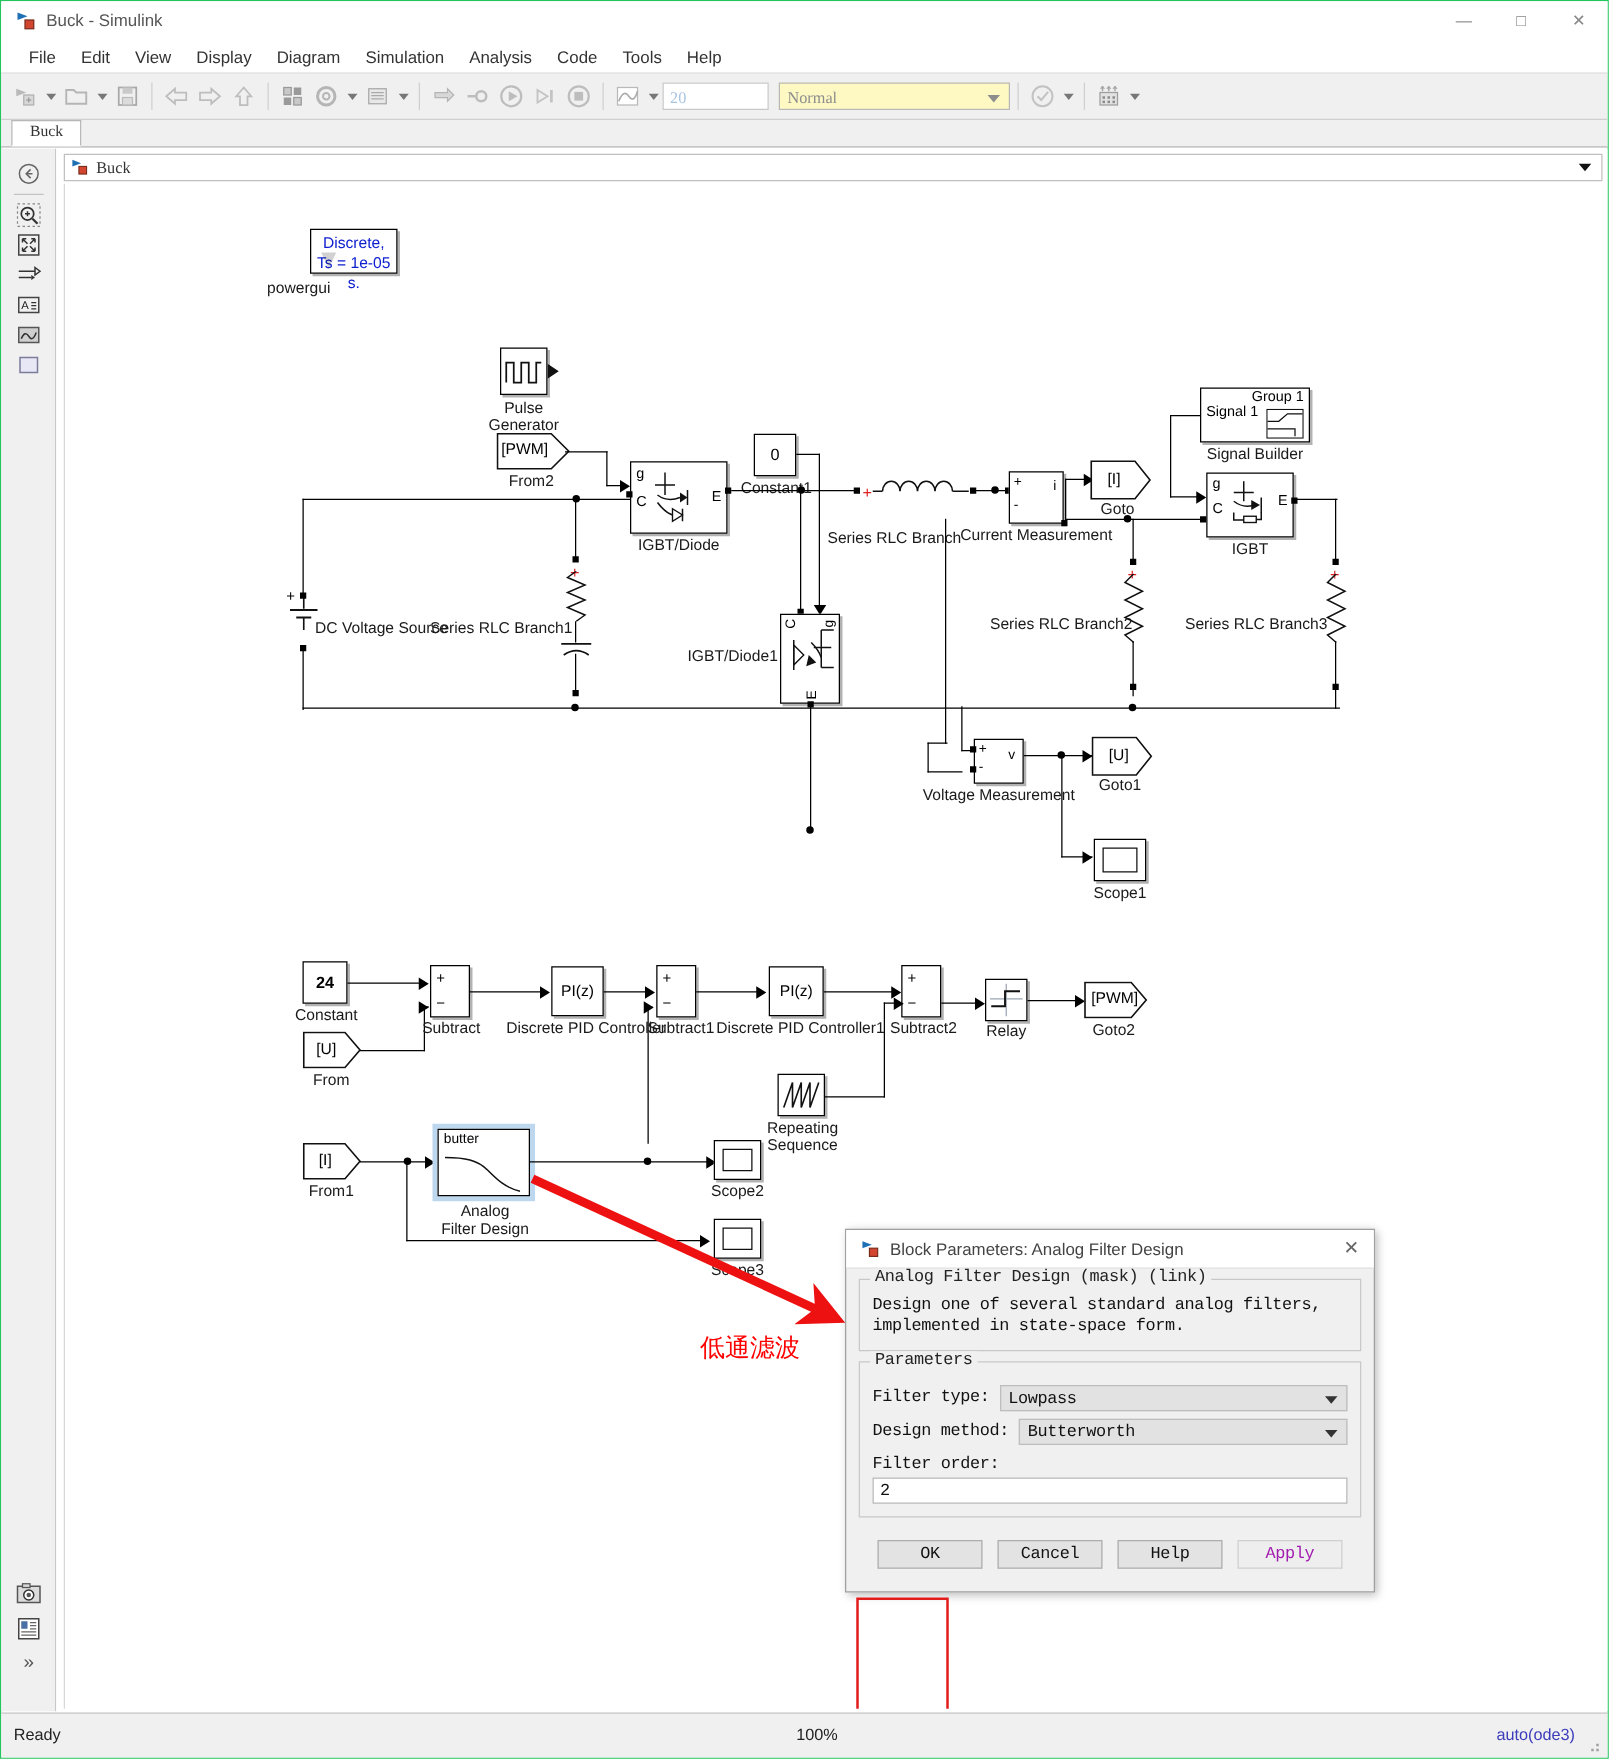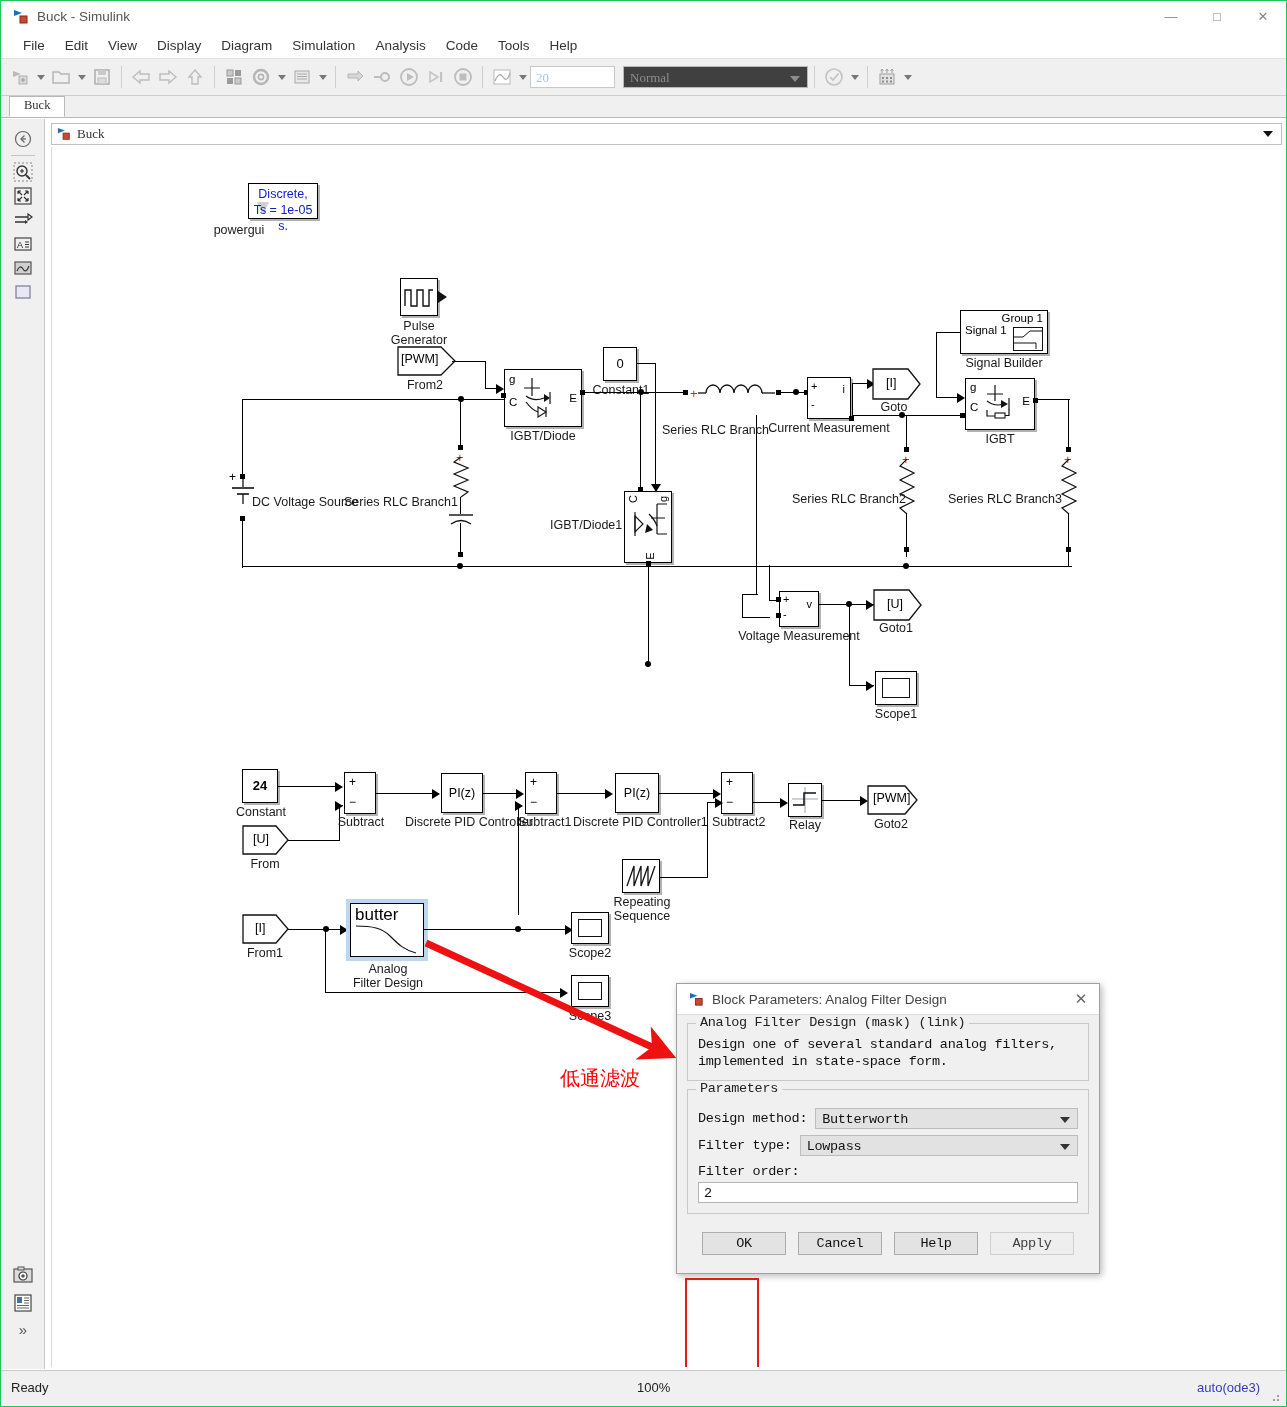--- a/index.html
+++ b/index.html
@@ -26,21 +26,21 @@
 
   
   .toolbar { height:38px; background:#f0f0f0; border-top:1px solid #e0e0e0; border-bottom:1px solid #cfcfcf;
              display:flex; align-items:center; padding:0 6px; gap:1px; }
   .tb-btn { width:26px; height:26px; display:flex; align-items:center; justify-content:center; position:relative; }
   .tb-caret { width:13px; height:26px; display:flex; align-items:center; justify-content:center; }
   .tb-caret:after { content:""; border-left:4px solid transparent; border-right:4px solid transparent; border-top:5px solid #777; }
   .tb-sep { width:1px; height:22px; background:#cfcfcf; margin:0 5px; }
   .tb-time { width:85px; height:22px; border:1px solid #c8c8c8; background:#fff; color:#a8c4e0;
              font-size:13px; padding:1px 5px; line-height:20px; font-family:"Liberation Serif", serif; }
-  .tb-mode { width:185px; height:22px; border:1px solid #b8b8b8; background:#404040; color:#8d8d8d;
+  .tb-mode { width:185px; height:22px; border:1px solid #b8b8b8; background:#fef9c3; color:#8d8d8d;
              font-size:13px; padding:1px 6px; line-height:20px; position:relative; font-family:"Liberation Serif", serif; }
   .tb-mode:after { content:""; position:absolute; right:7px; top:9px; border-left:5px solid transparent;
              border-right:5px solid transparent; border-top:6px solid #8d8d8d; }
 
   
   .tabstrip { height:22px; background:#f0f0f0; border-bottom:1px solid #b8b8b8; display:flex; align-items:flex-end; padding-left:8px; }
   .tab { height:21px; background:#fff; border:1px solid #b8b8b8; border-bottom:1px solid #fff;
          padding:1px 14px; font-size:12.5px; color:#333; font-family:"Liberation Serif", serif; }
 
   
@@ -100,21 +100,21 @@
   .desc { line-height:17px; }
   .row { display:flex; align-items:center; margin:6px 0 2px 0; }
   .sel { flex:1; height:21px; background:#e2e2e2; border:1px solid #bdbdbd; position:relative;
          font-family:"Liberation Mono", monospace; font-size:13.5px; color:#111; padding:1px 6px; line-height:19px; letter-spacing:-0.3px;}
   .sel:after { content:""; position:absolute; right:7px; top:8px; border-left:5px solid transparent; border-right:5px solid transparent; border-top:6px solid #333; }
   .fld { width:100%; height:21px; background:#fff; border:1px solid #b5b5b5;
          font-family:"Liberation Mono", monospace; font-size:13.5px; color:#111; padding:1px 5px; line-height:19px; letter-spacing:-0.3px;}
   .dlg-btns { display:flex; justify-content:center; gap:12px; padding:10px 0 12px 0; }
   .dbtn { width:84px; height:23px; background:#e3e3e3; border:1px solid #adadad;
           font-family:"Liberation Mono", monospace; font-size:13.5px; color:#111; display:flex; align-items:center; justify-content:center; letter-spacing:-0.3px;}
-  .dbtn.dis { color:#404040; background:#eeeeee; border-color:#cfcfcf;}
+  .dbtn.dis { color:#a21caf; background:#eeeeee; border-color:#cfcfcf;}
 </style>
 </head>
 <body>
 
 <div id="app">
 
   <div class="titlebar">
     <div class="title-icon">
       <svg width="16" height="16" viewBox="0 0 16 16">
         <path d="M1 1 L9 4 L1 7 Z" fill="#1f6fb5"></path>
@@ -719,21 +719,21 @@
         <div class="wire wh" style="left:236px; top:782px; width:56px;"></div>
         <div class="jdot" style="left:271px; top:779px;"></div>
         <div class="arrowhead" style="left:288px; top:778px;"></div>
 
         <div class="wire wv" style="left:273px; top:782px; height:64px;"></div>
         <div class="wire wh" style="left:273px; top:845px; width:240px;"></div>
         <div class="arrowhead" style="left:508px; top:841px;"></div>
 
         <div style="position:absolute; left:294px; top:752px; width:82px; height:62px; background:#bdd7ee;"></div>
         <div class="box" style="left:298px; top:756px; width:74px; height:54px;">
-          <span style="position:absolute; left:4px; top:1px; font-size:17px;">butter</span>
+          <span style="position:absolute; left:4px; top:1px; font-size:11px;">butter</span>
           <svg width="66" height="36" viewBox="0 0 66 36" style="position:absolute; left:3px; top:16px;">
             <path d="M2 6 C18 6, 28 8, 36 16 C44 24, 50 30, 62 33" fill="none" stroke="#111" stroke-width="1.2"></path>
           </svg>
         </div>
         <div class="lbl" style="left:298px; top:815px; width:76px;">Analog</div>
         <div class="lbl" style="left:292px; top:829px; width:88px;">Filter Design</div>
 
         <div class="wire wh" style="left:372px; top:782px; width:146px;"></div>
         <div class="jdot" style="left:463px; top:779px;"></div>
         <div class="arrowhead" style="left:513px; top:778px;"></div>
@@ -773,27 +773,27 @@
 
             <div class="grp">
               <span class="cap">Analog Filter Design (mask) (link)</span>
               <div class="mono desc">Design one of several standard analog filters, implemented in state-space form.</div>
             </div>
 
             <div class="grp">
               <span class="cap">Parameters</span>
 
               <div class="row">
+                <span class="mono" style="white-space:nowrap; margin-right:8px;">Filter type:</span>
+                <div class="sel">Lowpass</div>
+              </div>
+
+              <div class="row">
                 <span class="mono" style="white-space:nowrap; margin-right:8px;">Design method:</span>
                 <div class="sel">Butterworth</div>
-              </div>
-
-              <div class="row">
-                <span class="mono" style="white-space:nowrap; margin-right:8px;">Filter type:</span>
-                <div class="sel">Lowpass</div>
               </div>
 
               <div style="margin-top:8px;">
                 <div class="mono">Filter order:</div>
                 <div class="fld" style="margin-top:3px;">2</div>
               </div>
 
             </div>
 
             <div class="dlg-btns">

